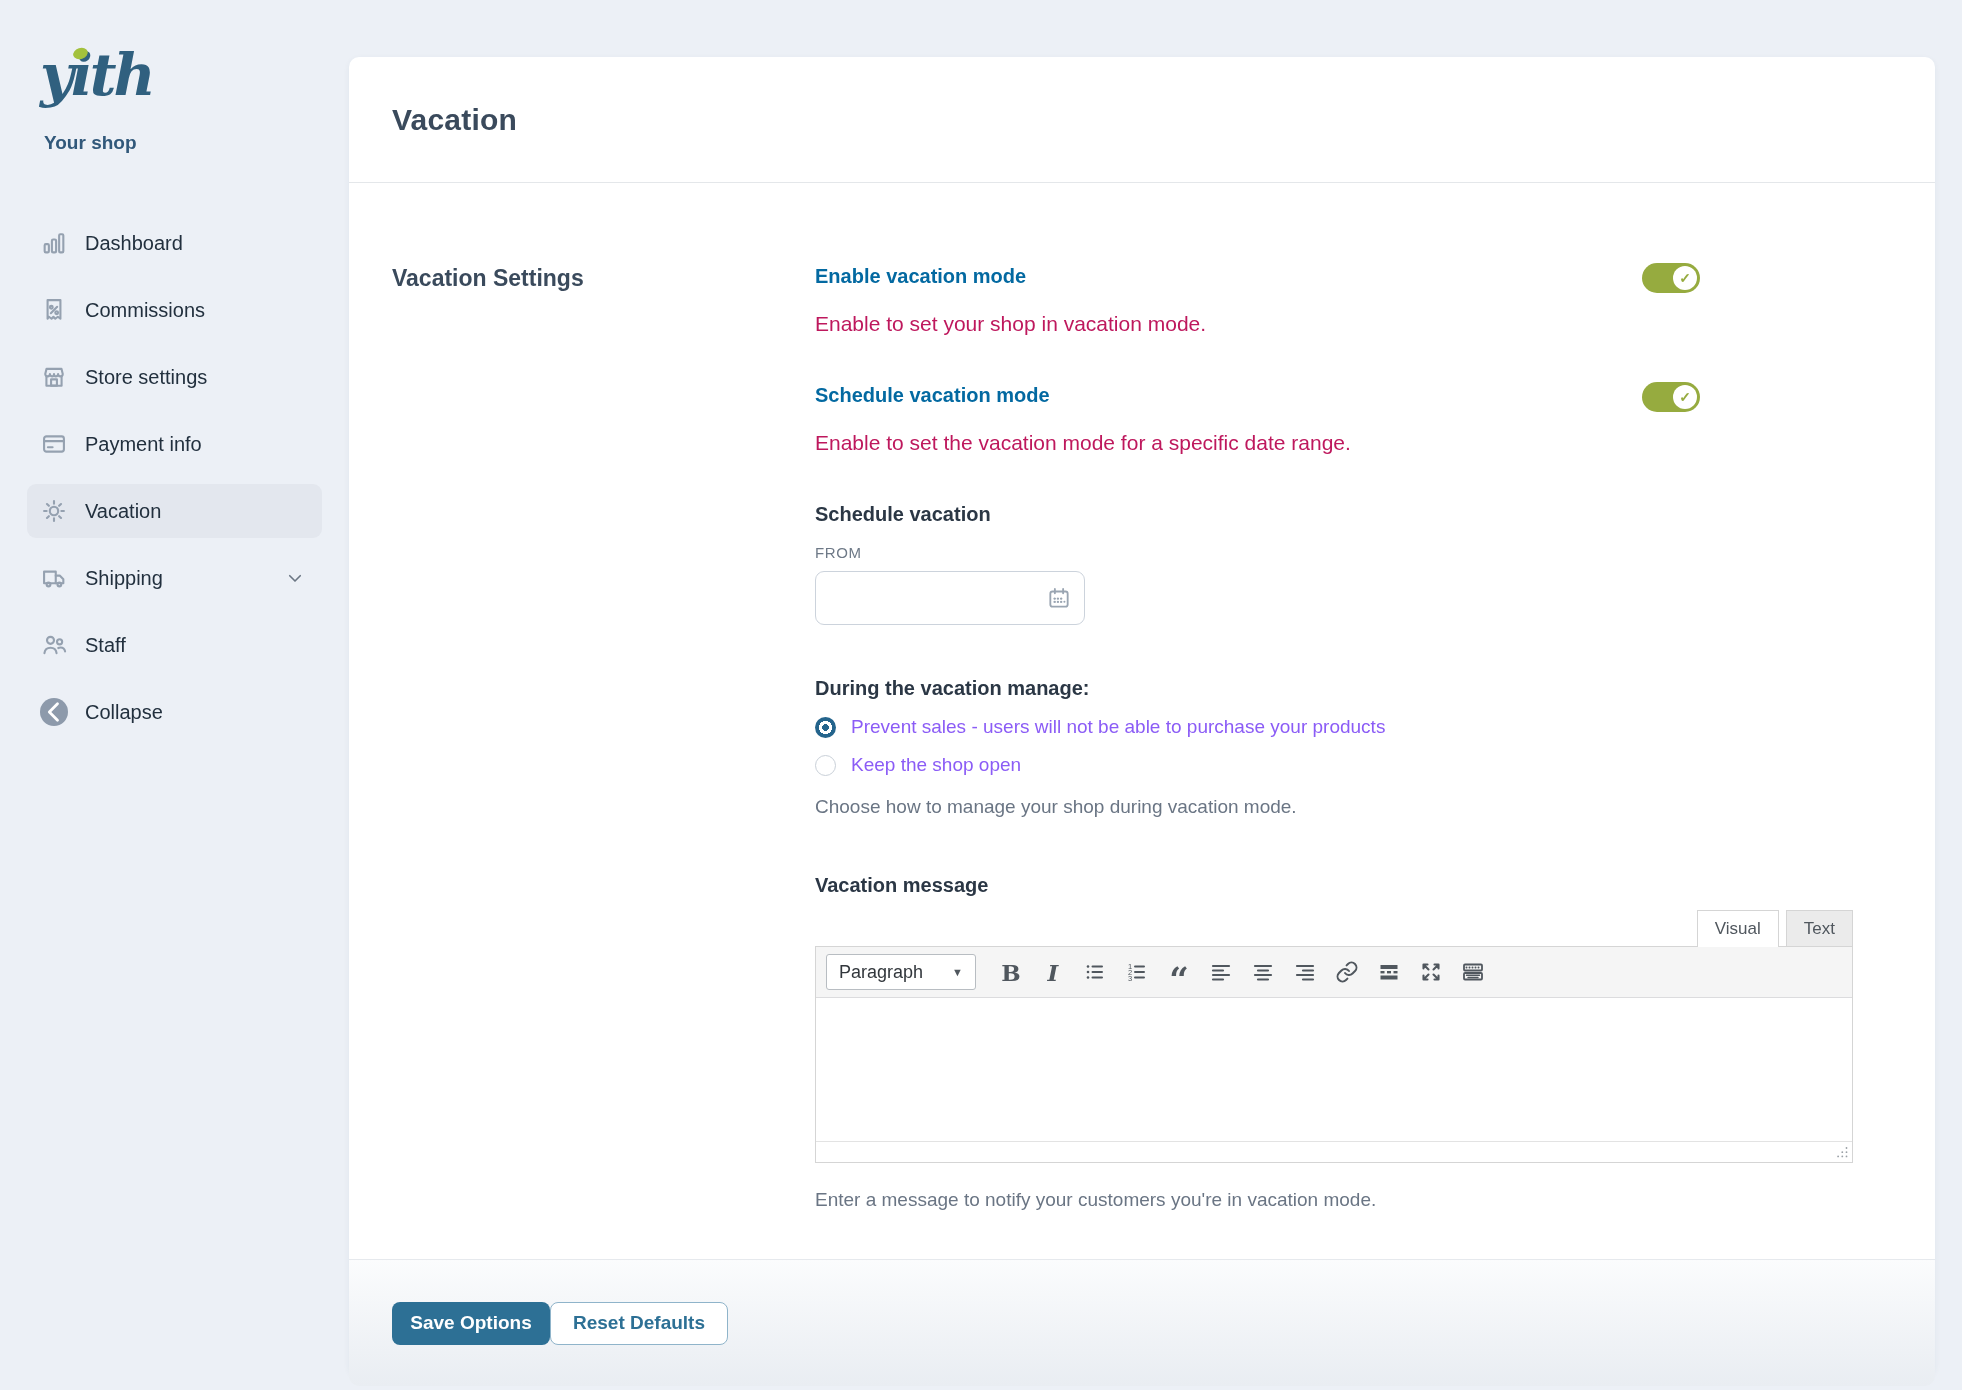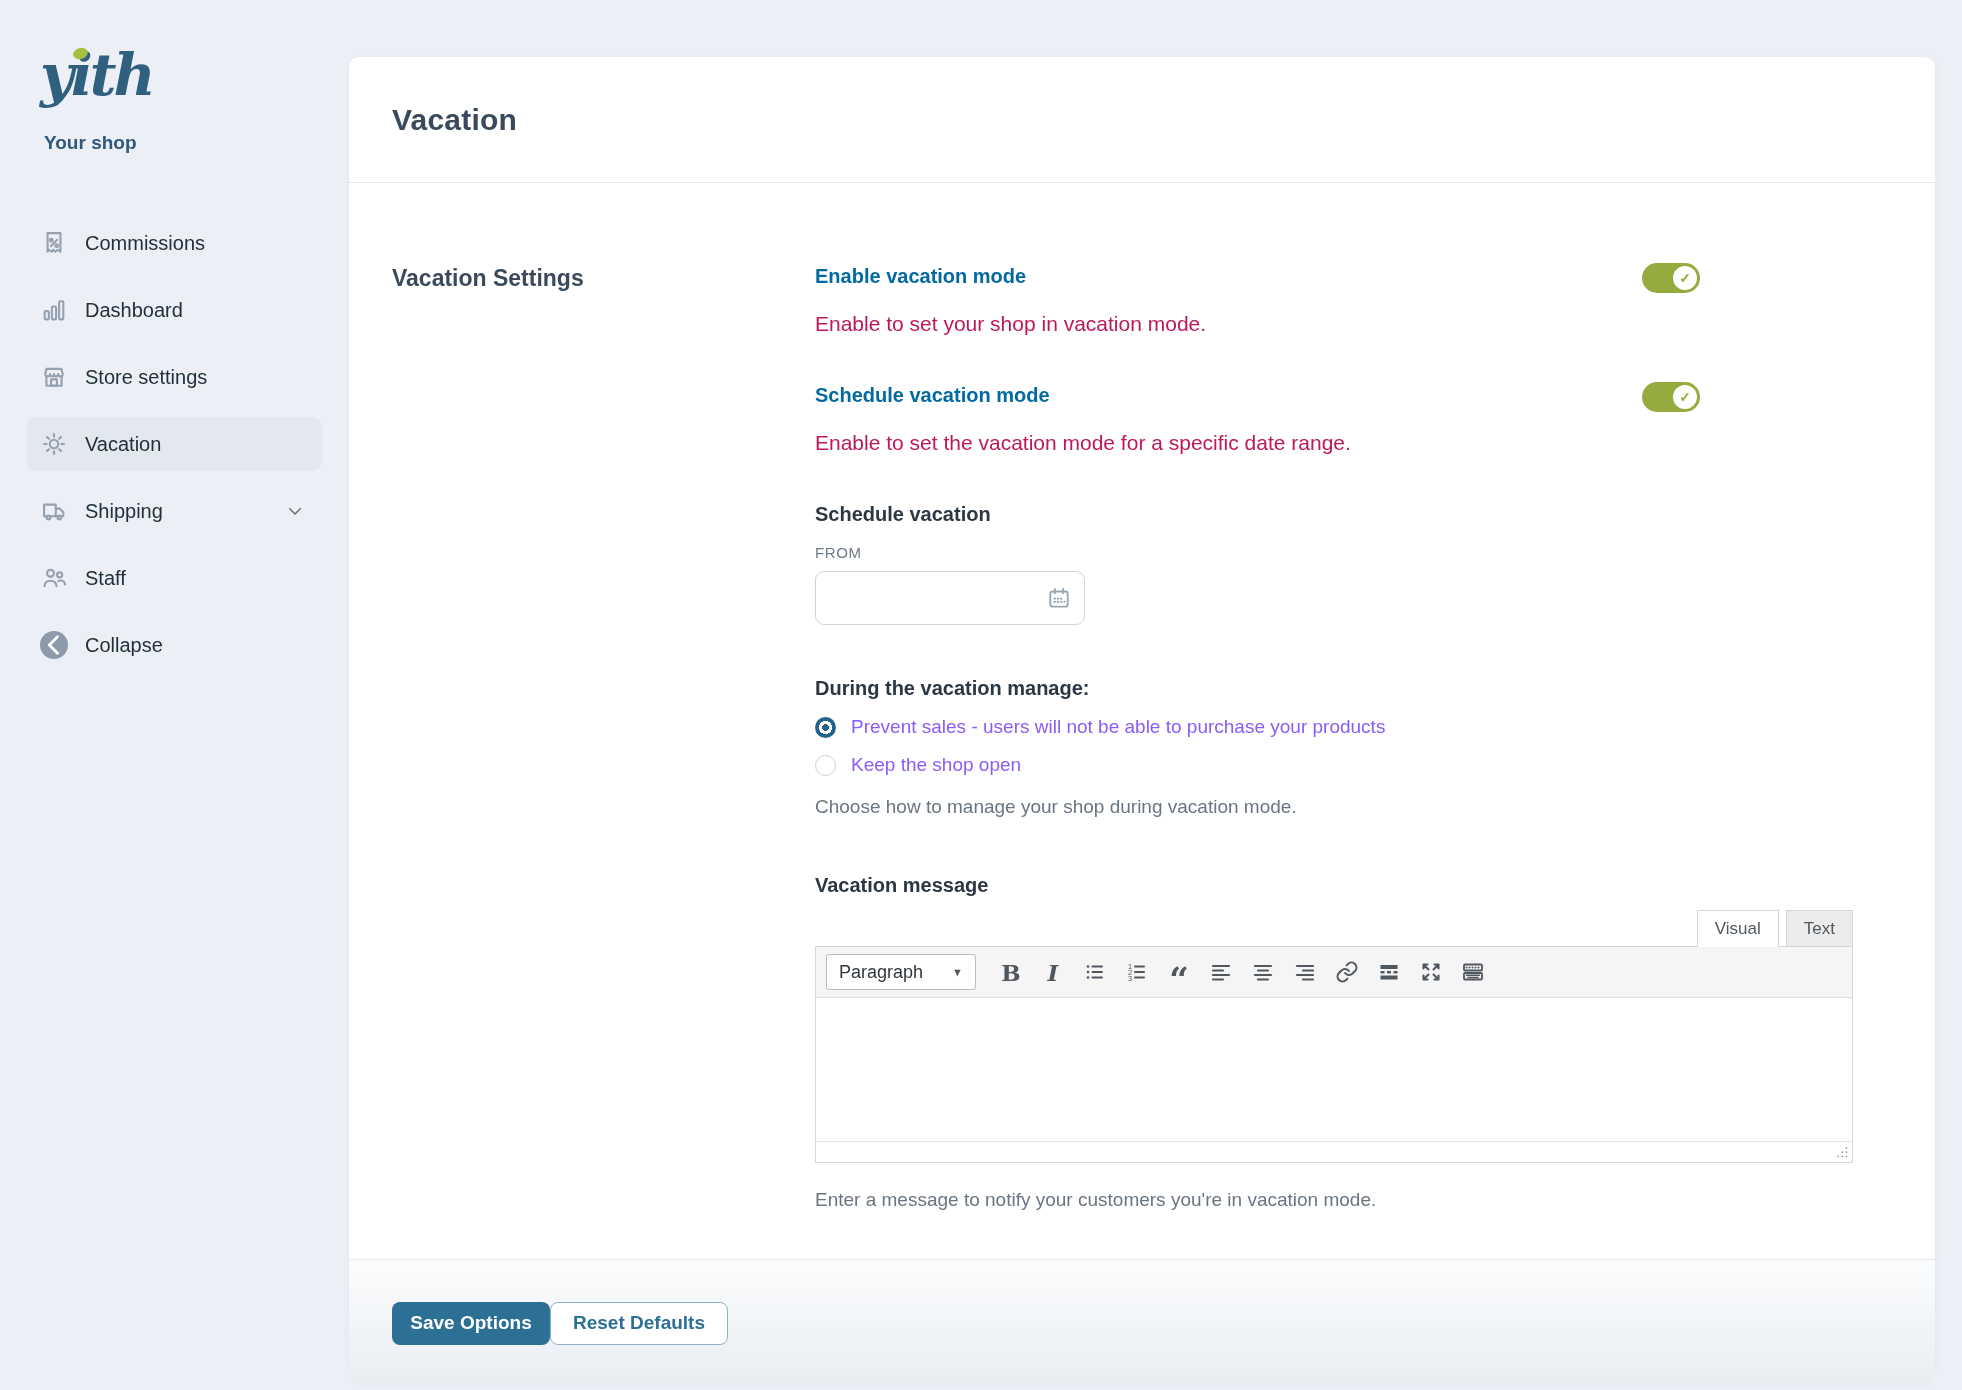--- a/index.html
+++ b/index.html
@@ -150,52 +150,62 @@
   <div class="logo">
     <span class="logo-text">yith</span>
     <span class="logo-dot"></span>
   </div>
   <div class="shop-name">Your shop</div>
 
   <nav class="nav">
 
     <div class="nav-item">
       <span class="nav-icon">
+        <svg viewBox="0 0 24 24" fill="none" stroke="currentColor" stroke-width="1.8" stroke-linecap="round">
+          <rect x="4" y="13" width="3.6" height="7" rx="1"></rect>
+            <rect x="10.2" y="9" width="3.6" height="11" rx="1"></rect>
+            <rect x="16.4" y="4.5" width="3.6" height="15.5" rx="1"></rect>
+        </svg>
+      </span>
+      <span class="nav-label">Dashboard</span>
+    </div>
+
+    <div class="nav-item">
+      <span class="nav-icon">
         <svg viewBox="0 0 24 24" fill="none" stroke="currentColor" stroke-width="1.8" stroke-linecap="round" stroke-linejoin="round">
           <path d="M6.5 3.5h11v16l-2.2-1.7-2.2 1.7-1.6-1.7-1.6 1.7-2.2-1.7-1.2 1.7z"></path>
           <path d="M9.3 14.7l5.4-5.4"></path>
           <circle cx="9.7" cy="9.7" r="1.2"></circle>
             <circle cx="14.3" cy="14.3" r="1.2"></circle>
         </svg>
       </span>
       <span class="nav-label">Commissions</span>
     </div>
 
     <div class="nav-item">
       <span class="nav-icon">
-        <svg viewBox="0 0 24 24" fill="none" stroke="currentColor" stroke-width="1.8" stroke-linecap="round">
-          <rect x="4" y="13" width="3.6" height="7" rx="1"></rect>
-            <rect x="10.2" y="9" width="3.6" height="11" rx="1"></rect>
-            <rect x="16.4" y="4.5" width="3.6" height="15.5" rx="1"></rect>
-        </svg>
-      </span>
-      <span class="nav-label">Dashboard</span>
-    </div>
-
-    <div class="nav-item">
-      <span class="nav-icon">
         <svg viewBox="0 0 24 24" fill="none" stroke="currentColor" stroke-width="1.8" stroke-linecap="round" stroke-linejoin="round">
           <path d="M4.5 9.5L5.6 5h12.8l1.1 4.5c0 1.1-.9 2-2 2s-2-.9-2-2c0 1.1-.9 2-2 2s-1.5-.9-1.5-2c0 1.1-.4 2-1.5 2s-2-.9-2-2c0 1.1-.9 2-2 2s-2-.9-2-2z"></path>
           <path d="M5.5 11.5v8h13v-8"></path>
           <rect x="9.5" y="14" width="5" height="5.4"></rect>
         </svg>
       </span>
       <span class="nav-label">Store settings</span>
     </div>
 
+    <div class="nav-item">
+      <span class="nav-icon">
+        <svg viewBox="0 0 24 24" fill="none" stroke="currentColor" stroke-width="1.8" stroke-linecap="round">
+          <rect x="3.5" y="5.5" width="17" height="13" rx="2"></rect>
+          <path d="M3.5 9.5h17"></path>
+            <path d="M6.8 14.8h4"></path>
+        </svg>
+      </span>
+      <span class="nav-label">Payment info</span>
+    </div>
 
     <div class="nav-item active">
       <span class="nav-icon">
         <svg viewBox="0 0 24 24" fill="none" stroke="currentColor" stroke-width="1.8" stroke-linecap="round">
           <circle cx="12" cy="12" r="3.6"></circle>
           <path d="M12 3.5v2.2M12 18.3v2.2M3.5 12h2.2M18.3 12h2.2M6 6l1.6 1.6M16.4 16.4L18 18M6 18l1.6-1.6M16.4 7.6L18 6"></path>
         </svg>
       </span>
       <span class="nav-label">Vacation</span>
     </div>

